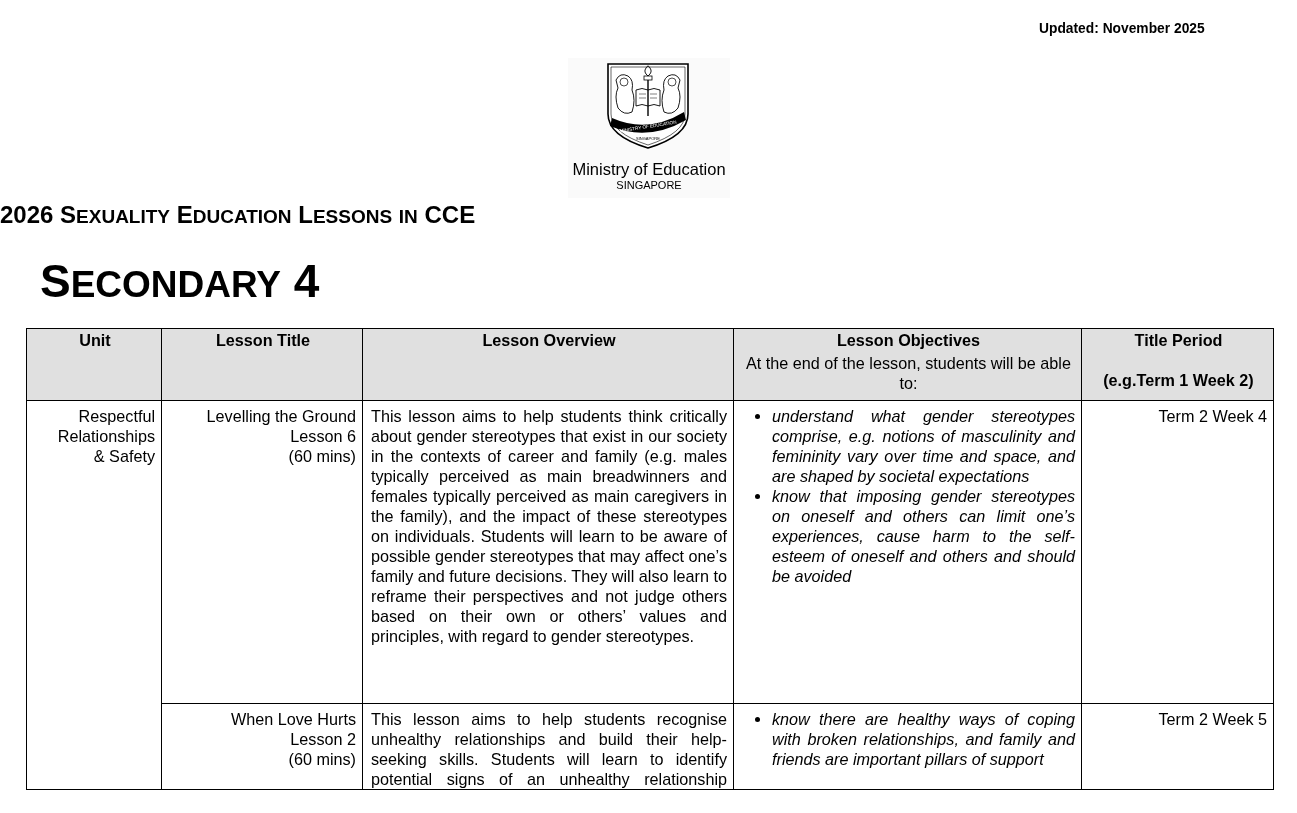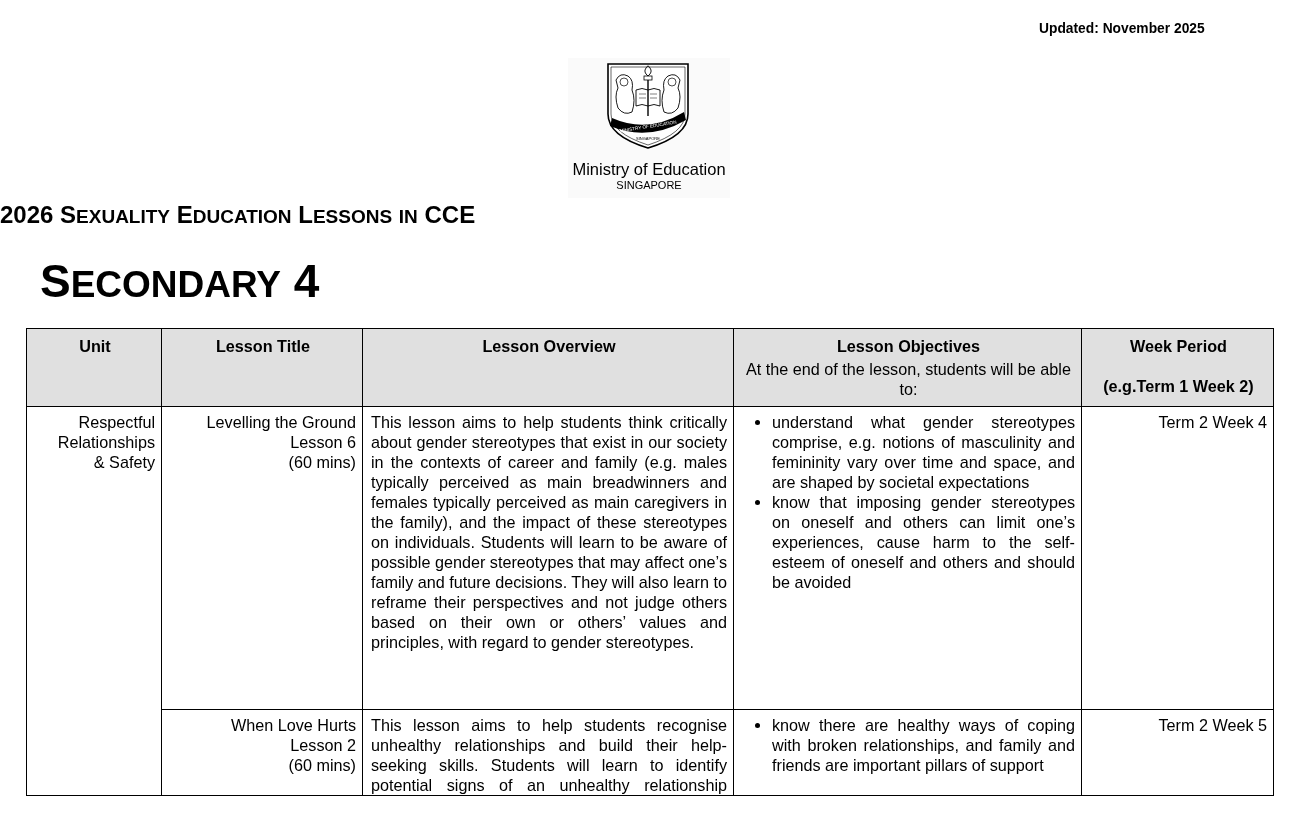--- a/index.html
+++ b/index.html
@@ -13,27 +13,27 @@
   .moe-sub { position:absolute; left:0; width:162px; top:121px; text-align:center; font-size:11px; }
   .title { position:absolute; left:0; width:1297px; top:201px; 
            font-size:24px; font-weight:bold; }
   .title .sc { font-size:19px; }
   .subtitle { position:absolute; left:0; width:1297px; top:254px; text-align:left;
               font-size:46px; font-weight:bold;padding-left:40px; }
   .subtitle .sc { font-size:37px; }
   table { position:absolute; left:26px; top:328px; border-collapse:collapse;
           table-layout:fixed; width:1247px; font-size:16.2px; line-height:20px; }
   td, th { border:1.3px solid #000; vertical-align:top; padding:5px 6px 0 8px; }
-  th { background:#e0e0e0; font-weight:bold; text-align:center; height:70px; padding-top:7px; }
+  th { background:#e0e0e0; font-weight:bold; text-align:center; height:70px; padding-top:1px; }
   th .sub { font-weight:normal; display:block; margin-top:3px; }
   th .tp2 { display:block; margin-top:20px; }
   .c { text-align:right; }
   .j { text-align:justify; }
   ul { margin:0; padding:0 0 0 30px; }
-  ul li { text-align:justify; margin:0; padding-left:0; }
+  ul li { text-align:justify; margin:0; padding-left:0;font-style:italic; }
   .r1 td { height:297px; }
   .r2 td { height:77px; padding-top:5px; }
 </style>
 </head>
 <body>
 
 <div class="updated">Updated: November 2025</div>
 
 <div class="logo">
   <svg class="crest" viewBox="0 0 84 88">
@@ -88,21 +88,21 @@
   <thead>
     <tr>
       <th><span>Unit</span></th>
       <th><span>Lesson Title</span></th>
       <th><span>Lesson Overview</span></th>
       <th>
         <span>Lesson Objectives</span>
         <span class="sub">At the end of the lesson, students will be able to:</span>
       </th>
       <th>
-        <span>Week Period</span>
+        <span>Title Period</span>
         <span class="tp2">(e.g.Term 1 Week 2)</span>
       </th>
     </tr>
   </thead>
   <tbody>
     <tr class="r1">
       <td rowspan="2" class="c">
         <div>Respectful</div>
         <div>Relationships</div>
         <div>&amp; Safety</div>

